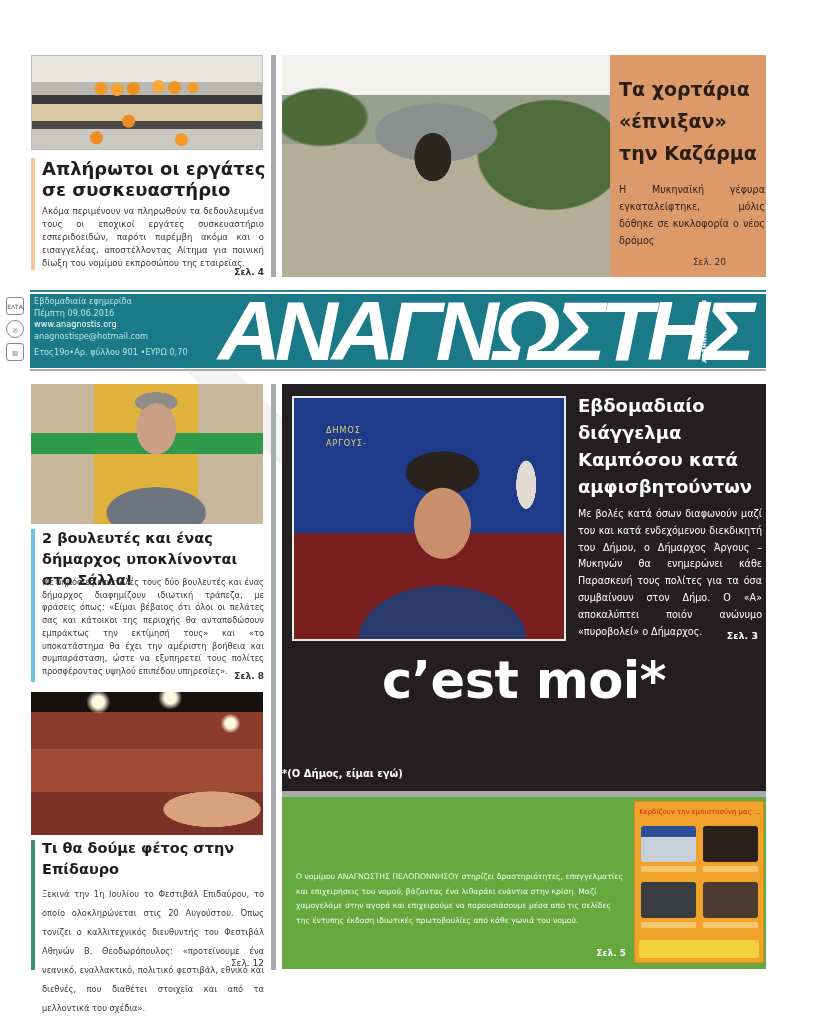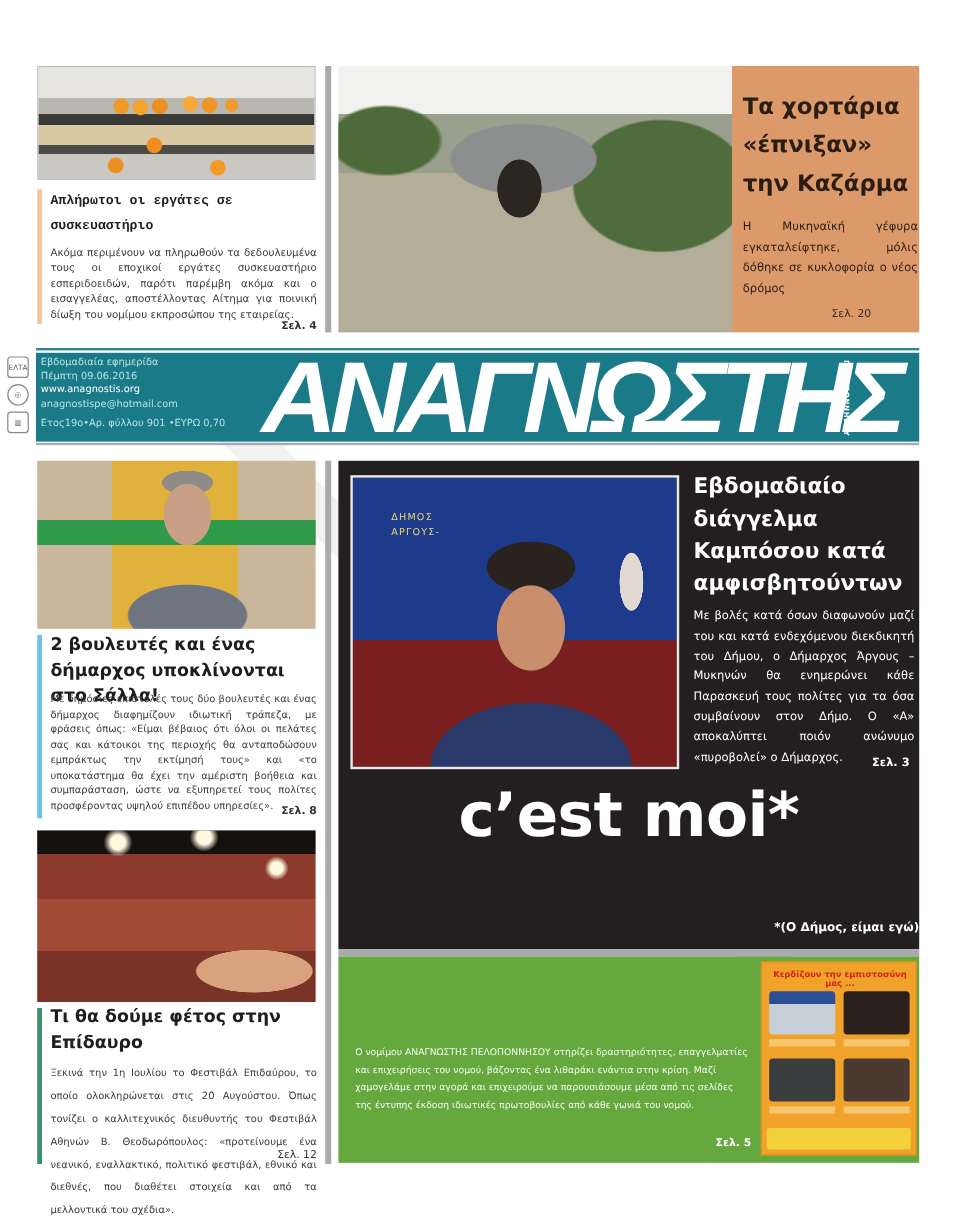--- a/index.html
+++ b/index.html
@@ -19,21 +19,21 @@
       radial-gradient(circle at 55% 33%, #f5a93b 0 6px, transparent 7px),
       radial-gradient(circle at 62% 34%, #ef9426 0 6px, transparent 7px),
       radial-gradient(circle at 70% 34%, #f29b2c 0 5px, transparent 6px),
       radial-gradient(circle at 42% 70%, #ef8d20 0 6px, transparent 7px),
       radial-gradient(circle at 28% 88%, #ee8d22 0 6px, transparent 7px),
       radial-gradient(circle at 65% 90%, #f39a2a 0 6px, transparent 7px),
       linear-gradient(180deg, #e7e5df 0 28%, #b8b7b0 28% 42%, #3a3a38 42% 52%, #d9c9a3 52% 70%, #4b4a47 70% 78%, #c9c8c3 78% 100%);
     border: 1px solid #bdbdbd; }
   .accent-bar { position: absolute; width: 4px; }
   #article1-accent { left: 31px; top: 158px; height: 112px; background: #f4c49a; }
-  #article1-title { left: 42px; top: 158px; width: 225px; font-size: 11px; font-weight: bold; line-height: 21px; color: #1e1e1e; font-family: Liberation Mono, monospace; }
+  #article1-title { left: 42px; top: 158px; width: 225px; font-size: 18px; font-weight: bold; line-height: 21px; color: #1e1e1e; }
   #article1-body { left: 42px; top: 205px; width: 222px; font-size: 8.6px; line-height: 13px; color: #3b3b3b; text-align: justify; }
   #article1-page { left: 200px; top: 267px; width: 64px; text-align: right; font-size: 9px; font-weight: bold; color: #333; }
 
   .vdivider { position: absolute; width: 5px; background: #a9aaae; }
   #divider-top { left: 271px; top: 55px; height: 222px; }
   #divider-mid { left: 271px; top: 384px; height: 586px; }
 
   #photo-bridge { left: 282px; top: 55px; width: 328px; height: 222px;
     background:
       radial-gradient(ellipse 26px 34px at 46% 46%, #2a2721 0 70%, transparent 72%),
@@ -93,30 +93,30 @@
       radial-gradient(ellipse 40px 50px at 55% 52%, #c98f6d 0 70%, transparent 72%),
       radial-gradient(ellipse 52px 30px at 55% 31%, #2a221f 0 70%, transparent 72%),
       radial-gradient(ellipse 110px 70px at 55% 100%, #2a3a6a 0 75%, transparent 77%),
       radial-gradient(ellipse 14px 34px at 86% 36%, #e2dad0 0 70%, transparent 72%),
       linear-gradient(180deg, #1d3b8a 0 56%, #7a1f1f 56% 100%); }
   #mayor-banner { left: 326px; top: 398px; width: 160px; font-size: 8px; color: #e8d66b; letter-spacing: 1px; line-height: 13px; }
   #lead-title { left: 578px; top: 392px; width: 190px; font-size: 18px; font-weight: bold; line-height: 27px; color: #ffffff; }
   #lead-body { left: 578px; top: 506px; width: 184px; font-size: 9.6px; line-height: 16.8px; color: #ffffff; text-align: justify; }
   #lead-page { left: 690px; top: 630px; width: 68px; text-align: right; font-size: 9.5px; font-weight: bold; color: #ffffff; }
   #headline { left: 282px; top: 652px; width: 484px; text-align: center; font-size: 51px; font-weight: bold; line-height: 57px; color: #ffffff; letter-spacing: -0.5px; }
-  #headline-note { left: 282px; top: 768px; width: 484px; text-align: right; font-size: 10px; font-weight: bold; color: #ffffff; }
+  #headline-note { left: 282px; top: 768px; width: 484px; text-align: left; font-size: 10px; font-weight: bold; color: #ffffff; }
   #main-gap { left: 282px; top: 791px; width: 484px; height: 6px; background: #a9aaae; }
 
   
   #ad-box { left: 282px; top: 797px; width: 484px; height: 172px; background: #65a93e; }
   #ad-title { left: 296px; top: 806px; width: 340px; font-size: 15.8px; line-height: 26px; color: #ffffff; }
   #ad-body { left: 296px; top: 870px; width: 330px; font-size: 7.7px; line-height: 14.5px; color: #f4fbef; }
   #ad-page { left: 560px; top: 948px; width: 66px; text-align: right; font-size: 9px; font-weight: bold; color: #ffffff; }
   #ad-thumb { left: 634px; top: 801px; width: 130px; height: 162px; background: #f0a22a; border: 1px solid #d88d1c; }
-  #ad-thumb-title { position: absolute; left: 4px; top: 6px; width: 122px; font-size: 7px; font-weight: bold; color: #d1261c; text-align: center; }
+  #ad-thumb-title { position: absolute; left: 4px; top: 6px; width: 122px; font-size: 7px; font-weight: normal; color: #d1261c; text-align: center; }
   .thumb-pic { position: absolute; width: 55px; height: 36px; border-radius: 3px; }
   .thumb-cap { position: absolute; width: 55px; height: 6px; background: #f6c66e; }
   #ad-thumb-foot { position: absolute; left: 4px; top: 138px; width: 120px; height: 18px; background: #f3d13a; border-radius: 2px; }
 
   
   #watermark { left: 140px; top: 300px; width: 560px; height: 560px; pointer-events: none; }
 </style>
 </head>
 <body>
 

